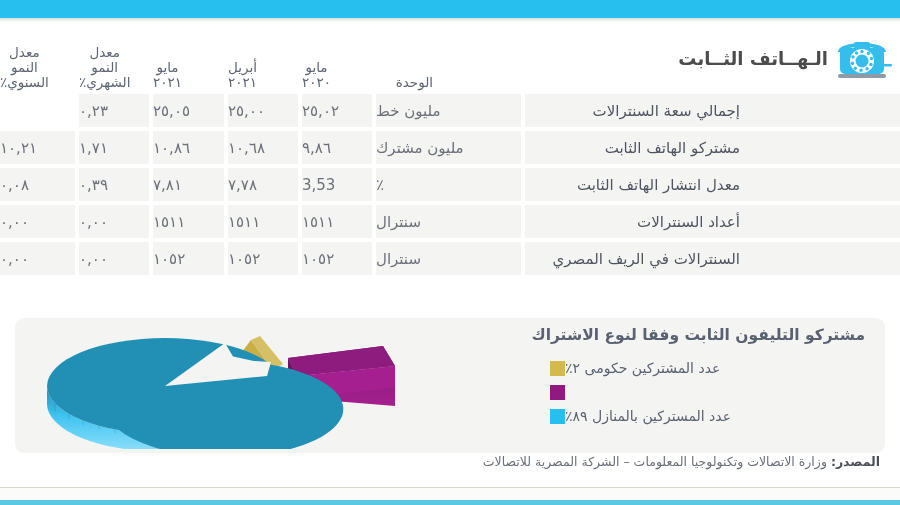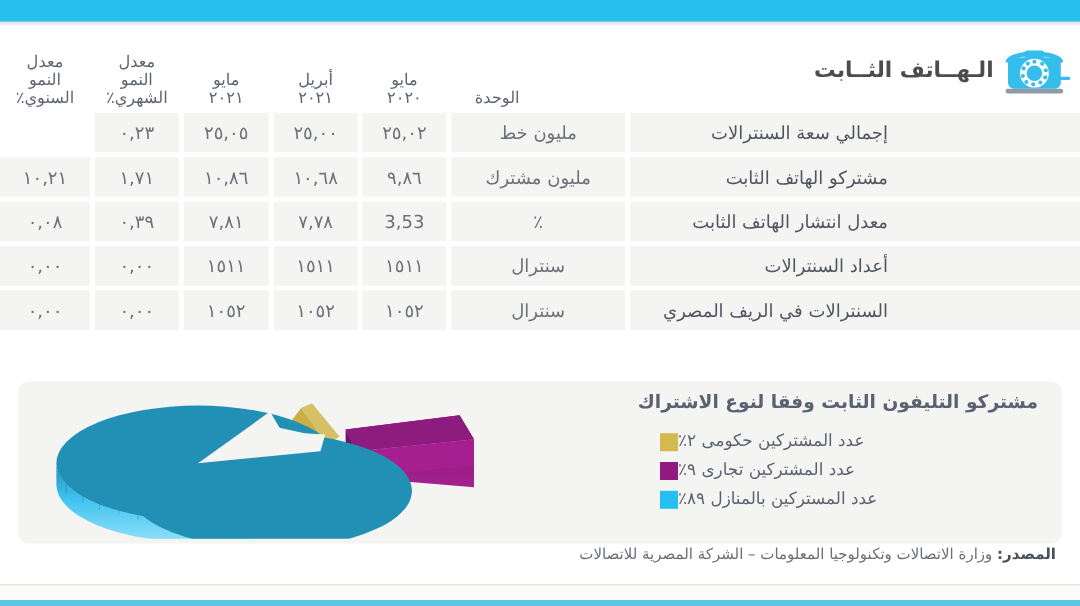--- a/index.html
+++ b/index.html
@@ -23,21 +23,21 @@
   }
   .phone-icon{position:absolute;right:8px;top:12px;width:60px;height:56px;}
 
   
   .tbl{position:absolute;left:0;top:8px;width:900px;}
   .trow{position:relative;height:37px;width:900px;}
   .thead{height:62px;}
   .cell{
     position:absolute;top:2px;height:33px;
     background:#F4F4F2;
-    display:flex;align-items:center;justify-content:center;
+    display:flex;align-items:center;justify-content:flex-end;
     font-size:14.5px;color:#6A6F78;white-space:nowrap;
   }
   .thead .cell{top:0;height:60px;background:transparent;align-items:flex-end;padding-bottom:2px;}
   .thead .cell .hl{
     text-align:center;line-height:1.12;font-size:13.5px;color:#5E6572;
   }
   .c-ann{right:825px;width:75px;}
   .c-mon{right:751px;width:70px;}
   .c-may21{right:676px;width:71px;}
   .c-apr21{right:602px;width:70px;}
@@ -220,21 +220,20 @@
   <div class="panel">
     <div class="panel-title">مشتركو التليفون الثابت وفقا لنوع الاشتراك</div>
 
     <div class="legend">
       <div class="lgrow">
         <span class="sw" style="background:#D4B94E"></span>
         <span class="lgtxt">عدد المشتركين حكومى ٢٪</span>
       </div>
       <div class="lgrow">
         <span class="sw" style="background:#911A80"></span>
-        <span class="lgtxt">عدد المشتركين تجارى ٩٪</span>
       </div>
       <div class="lgrow">
         <span class="sw" style="background:#25C0EF"></span>
         <span class="lgtxt">عدد المستركين بالمنازل ٨٩٪</span>
       </div>
     </div>
 
     <div class="pie-wrap">
       <svg viewBox="0 0 400 125" width="400" height="125">
         <defs>

